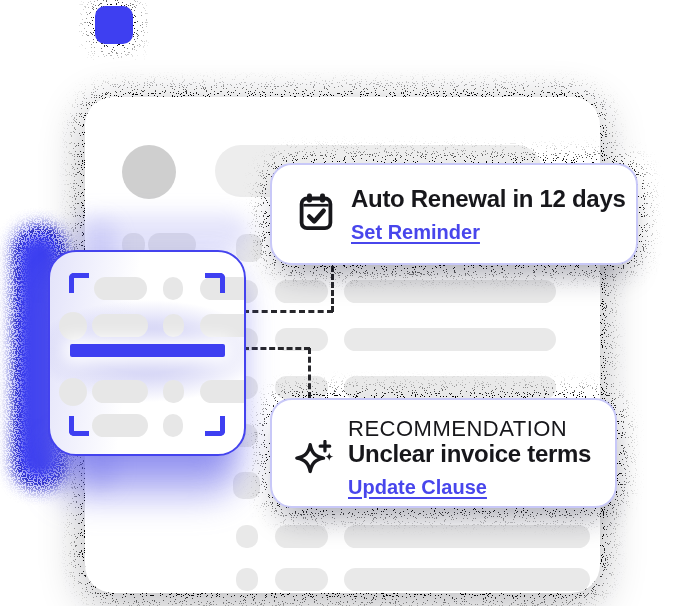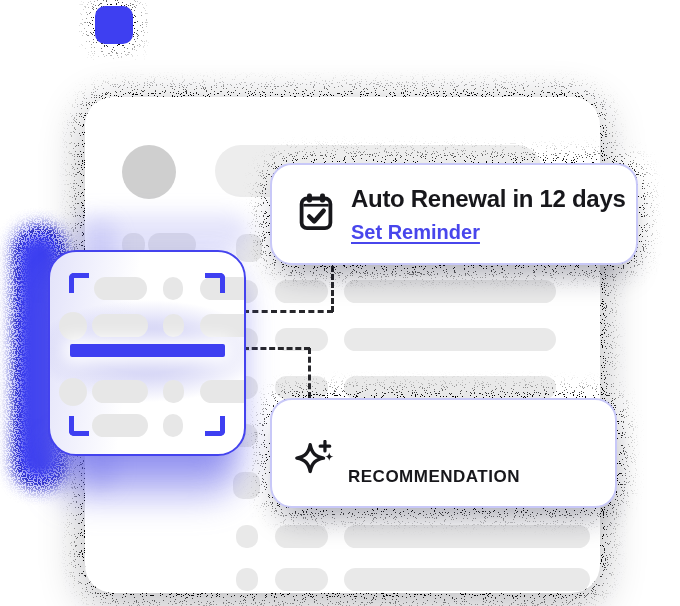--- a/index.html
+++ b/index.html
@@ -47,21 +47,21 @@
         box-shadow:0 18px 30px -10px rgba(20,20,45,.40);display:flex;align-items:flex-start;box-sizing:border-box;}
   .card1{left:270px;top:163px;width:368px;height:102px;padding:20px 0 0 26px;gap:17px;}
   .card2{left:270px;top:398px;width:347px;height:110px;padding:18px 0 0 22px;gap:14px;}
   .card .icn{flex:0 0 auto;color:var(--ink,#17171B);}
   .card1 .icn{margin-top:7px;}
   .card2 .icn{margin-top:22px;}
   .ctext{display:flex;flex-direction:column;white-space:nowrap;}
   .card-title{font-size:24px;font-weight:700;letter-spacing:-.3px;line-height:28px;color:var(--ink,#17171B);text-align:right;}
   .card-link{font-size:20px;font-weight:700;margin-top:8px;color:var(--link,#4846EC);
         text-decoration:underline;text-decoration-thickness:2px;text-underline-offset:3px;cursor:pointer;width:max-content;}
-  .eyebrow{font-size:17px;font-weight:700;letter-spacing:.5px;line-height:21px;margin-bottom:1px;color:var(--ink,#17171B);margin-top:48px;}
+  .eyebrow{font-size:22px;font-weight:400;letter-spacing:.5px;line-height:21px;margin-bottom:1px;color:var(--ink,#17171B);}
 
   .appsq{left:95px;top:6px;width:38px;height:38px;border-radius:10px;background:var(--accent,#3E3FF1);}
 </style>
 </head>
 <body style="--accent: #3E3FF1; --scanBorder: #4443EE; --cardBorder: #C8C8F8; --link: #4846EC; --ink: #17171B; --pill: #E9E9E9; --pillDark: #E7E7E7; --avatar: #CFCFCF; --headerPill: #EDEDED; --dash: #26262A;">
 
 <div class="stage">
 
   <svg class="layer z0" width="680" height="606">
     <defs>
@@ -186,18 +186,20 @@
   <div class="abs card card2 z7">
     <span class="icn">
       <svg width="40" height="40" viewBox="0 0 42 42" fill="none">
         <path d="M17 5 C18.6 13.6 22.4 17.4 31 19 C22.4 20.6 18.6 24.4 17 33 C15.4 24.4 11.6 20.6 3 19 C11.6 17.4 15.4 13.6 17 5 Z" fill="none" stroke="currentColor" stroke-width="3.6" stroke-linejoin="round"></path>
         <path d="M32.5 1.5 v10 M27.5 6.5 h10" stroke="currentColor" stroke-width="3.4" stroke-linecap="round"></path>
         <path d="M37 13 c.6 2.8 1.6 3.8 4.4 4.4 c-2.8 .6 -3.8 1.6 -4.4 4.4 c-.6 -2.8 -1.6 -3.8 -4.4 -4.4 c2.8 -.6 3.8 -1.6 4.4 -4.4 Z" fill="currentColor"></path>
       </svg>
     </span>
     <div class="ctext">
       <span class="eyebrow">RECOMMENDATION</span>
+      <span class="card-title">Unclear invoice terms</span>
+      <a class="card-link">Update Clause</a>
     </div>
   </div>
 
   <div class="abs appsq z8"></div>
 
 </div>
 
 </body></html>

